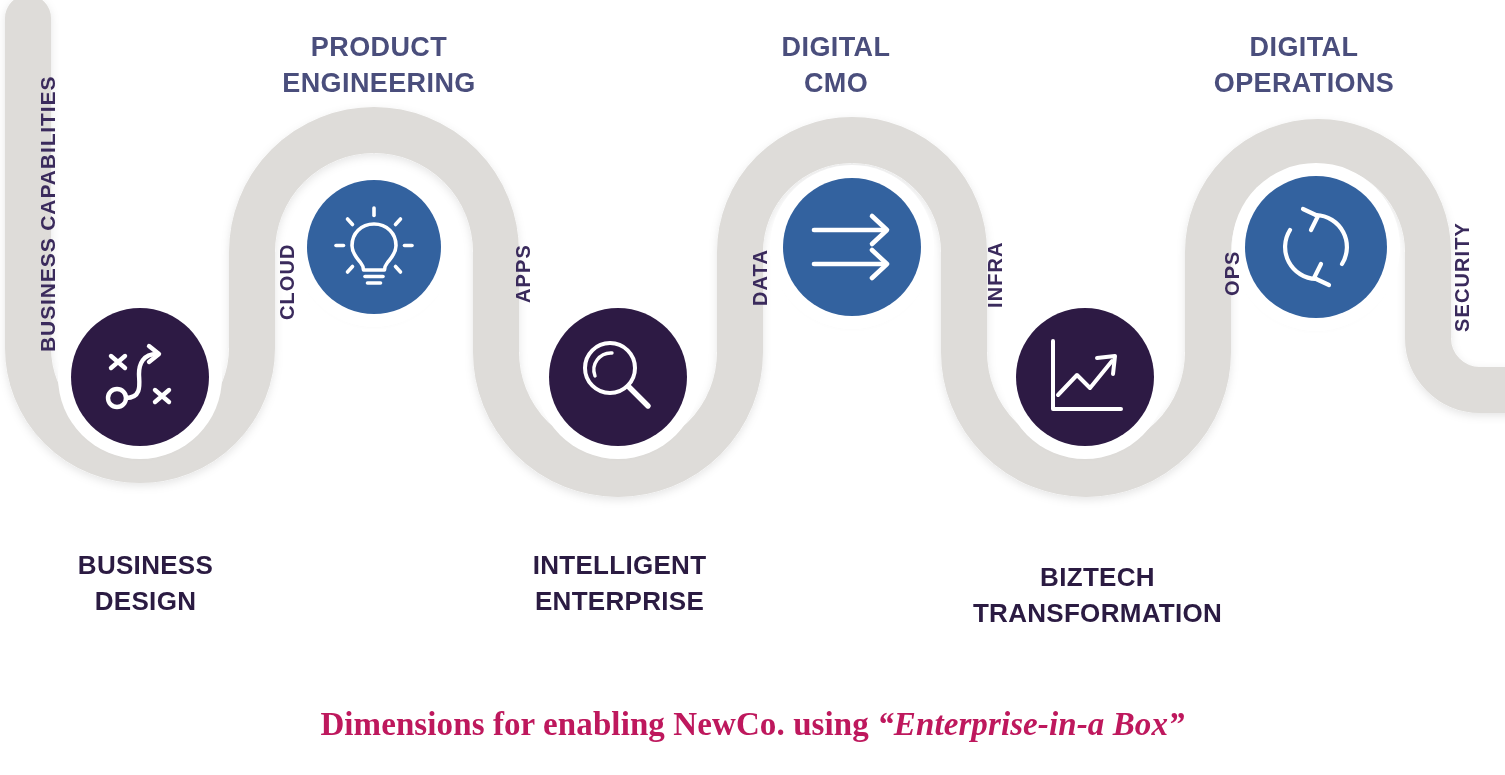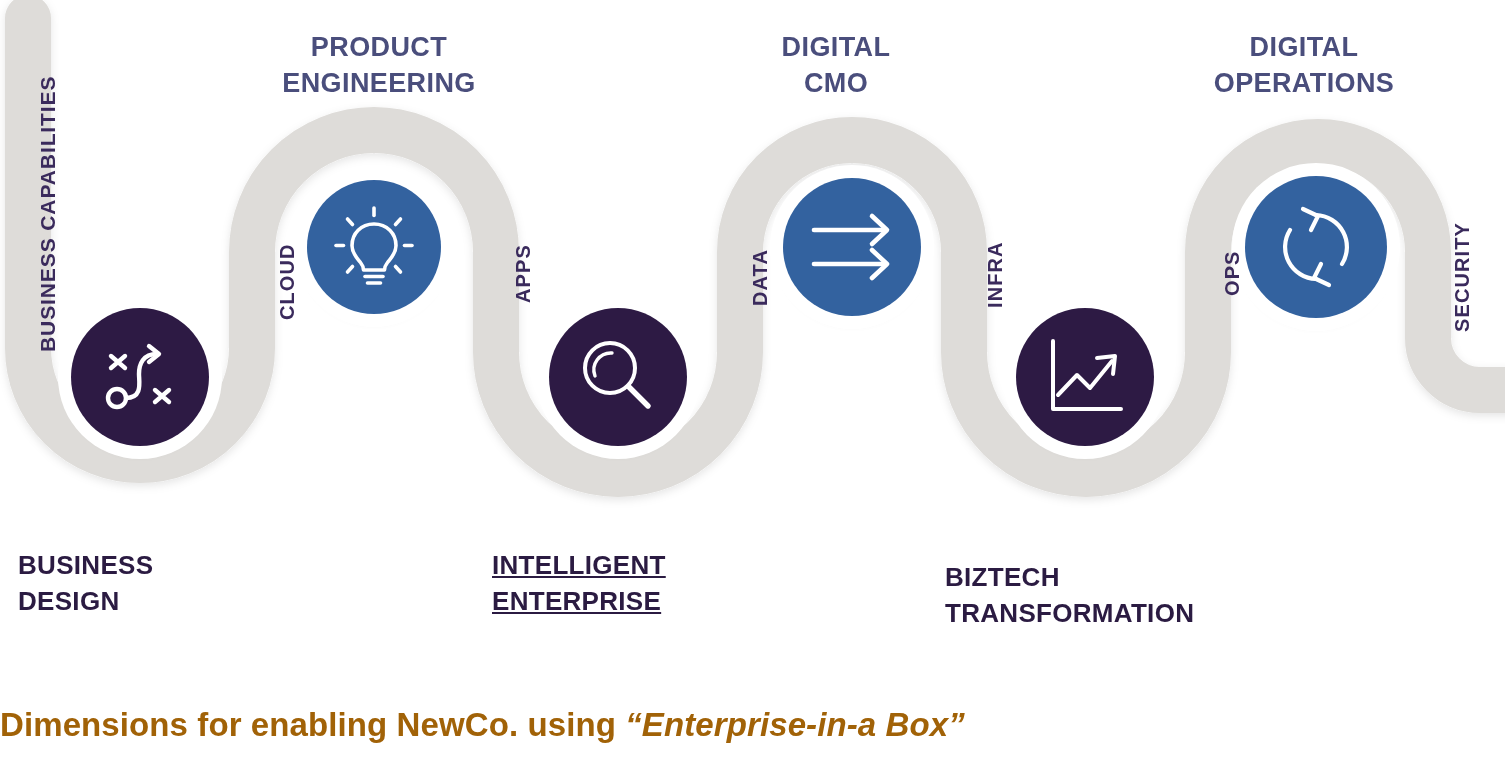--- a/index.html
+++ b/index.html
@@ -52,21 +52,21 @@
     font-weight: bold;
     font-size: 27px;
     line-height: 1.33;
     letter-spacing: 0.4px;
     white-space: pre-line;
   }
 
   
   .valley-label {
     position: absolute;
-    text-align: left;
+    text-align: center;
     color: #2B1B42;
     font-weight: bold;
     font-size: 26px;
     line-height: 1.38;
     letter-spacing: 0.3px;
     white-space: pre-line;
   }
 
   
   .rail-label {
@@ -83,25 +83,26 @@
     font-size: 21px;
     letter-spacing: 0.9px;
   }
 
   
   #caption {
     position: absolute;
     left: 0;
     top: 706px;
     width: 1505px;
-    text-align: left;
-    color: #a16207;
+    text-align: center;
+    color: #be185d;
     font-weight: bold;
     font-size: 33px;
     letter-spacing: 0.1px;
+    font-family: Liberation Serif, serif;
   }
   #caption .quoted {
     font-style: italic;
     font-weight: bold;
   }
 </style>
 </head>
 <body>
 
 <div id="stage">
@@ -211,21 +212,21 @@
 
   <div class="crest-label" style="left:700px; top:30px; width:272px;">DIGITAL
 CMO</div>
 
   <div class="crest-label" style="left:1163px; top:30px; width:282px;">DIGITAL
 OPERATIONS</div>
 
   <div class="valley-label" style="left:18px; top:548px; width:255px;">BUSINESS
 DESIGN</div>
 
-  <div class="valley-label" style="left:492px; top:548px; width:255px;text-decoration:underline;">INTELLIGENT
+  <div class="valley-label" style="left:492px; top:548px; width:255px;">INTELLIGENT
 ENTERPRISE</div>
 
   <div class="valley-label" style="left:945px; top:560px; width:305px;">BIZTECH
 TRANSFORMATION</div>
 
   <div class="rail-label big" style="left:36px; top:352px;">BUSINESS CAPABILITIES</div>
 
   <div class="rail-label" style="left:276px; top:320px;">CLOUD</div>
 
   <div class="rail-label" style="left:512px; top:303px;">APPS</div>

